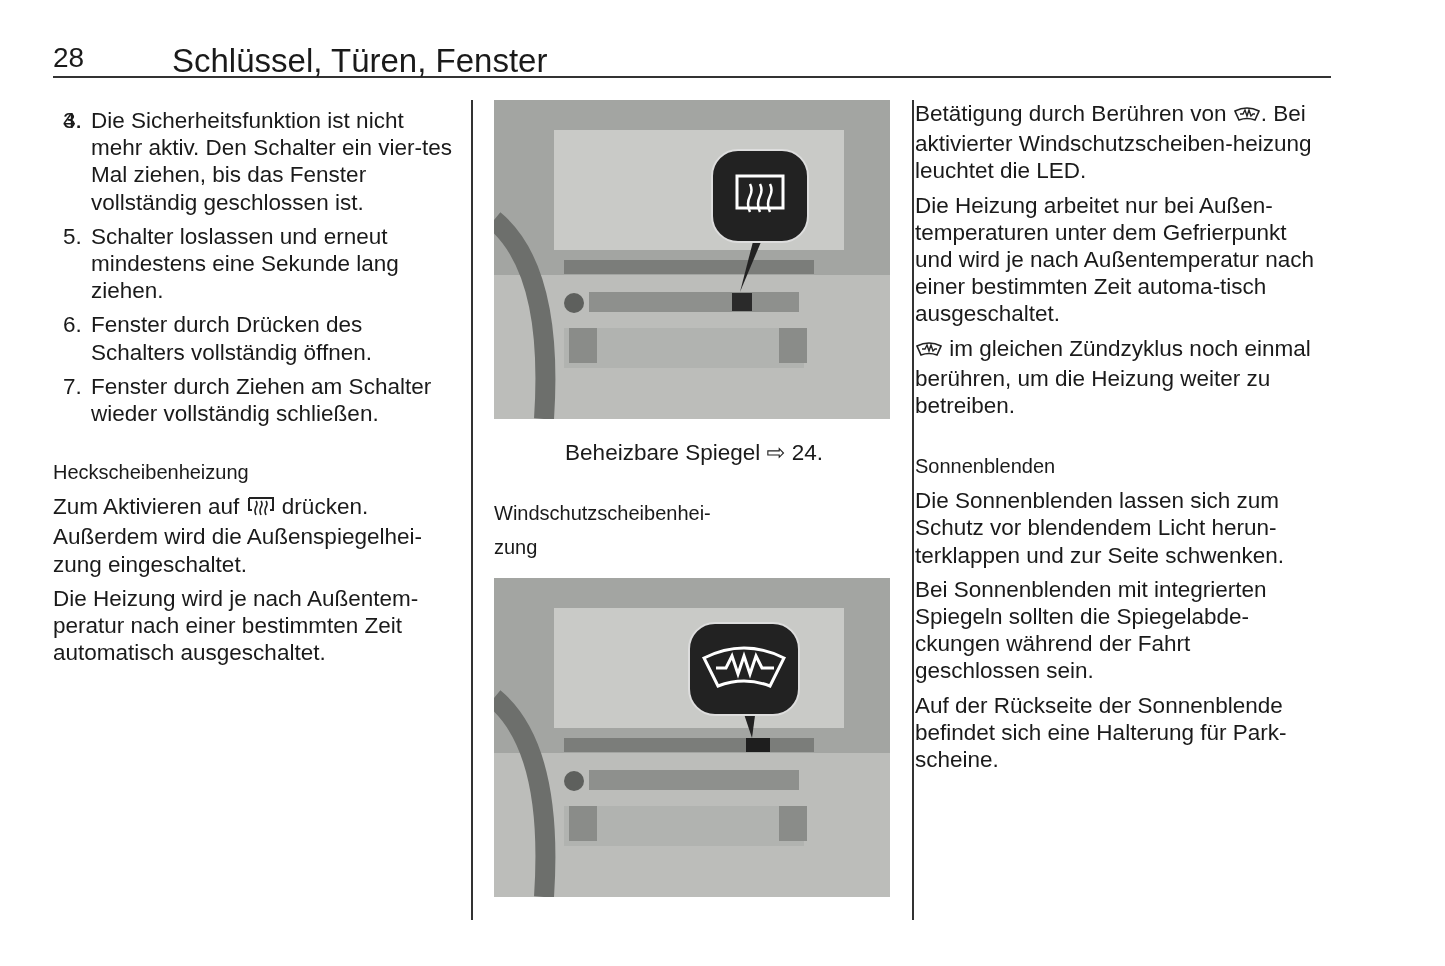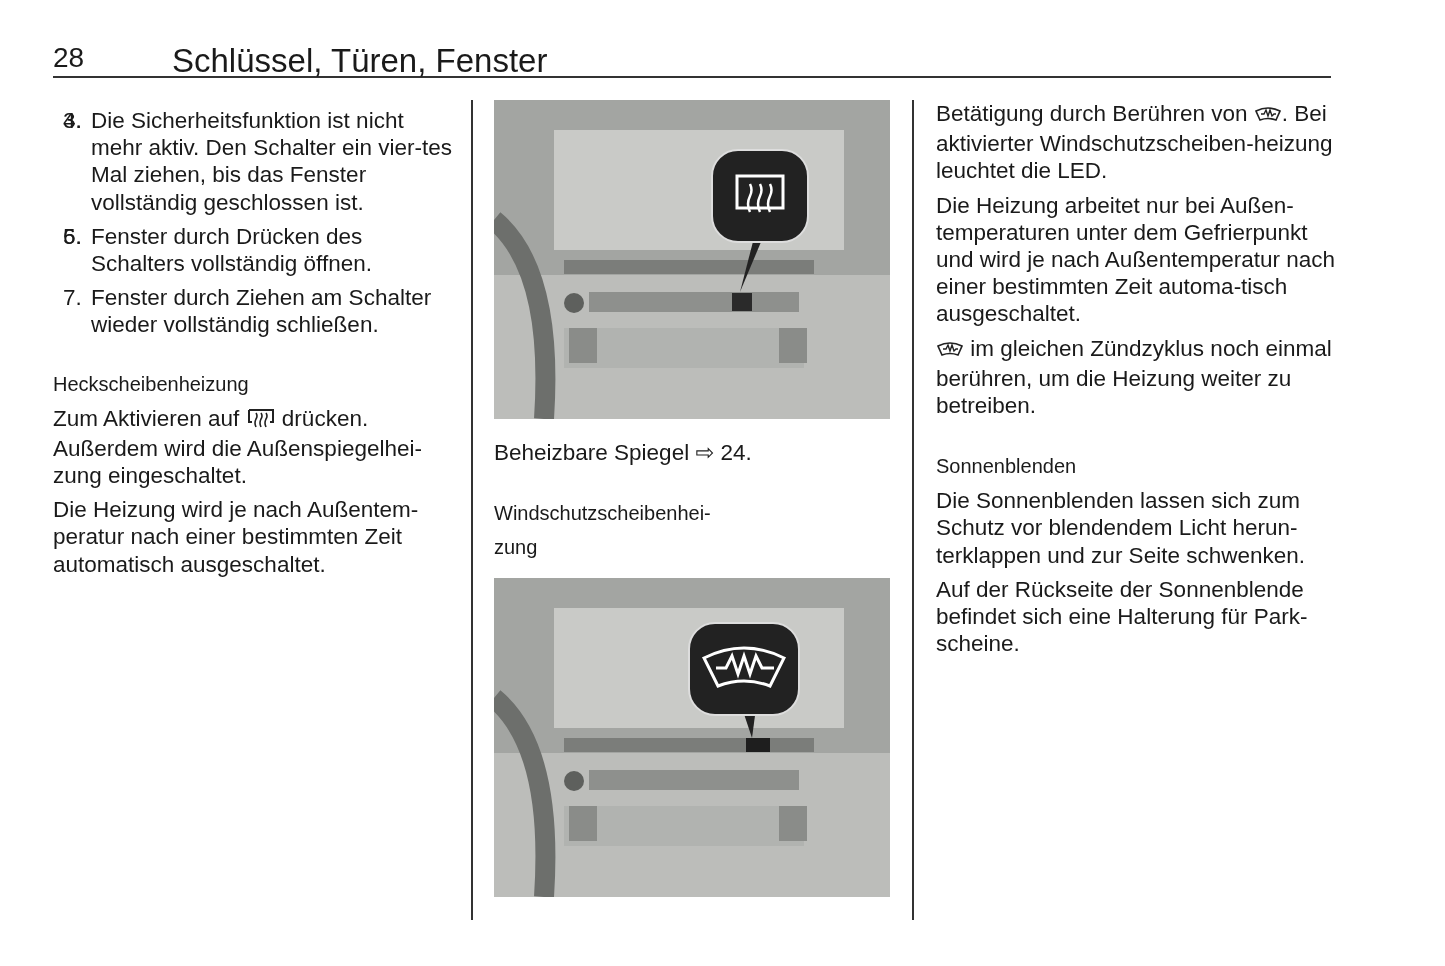--- a/index.html
+++ b/index.html
@@ -3,21 +3,21 @@
 <meta charset="utf-8">
 <style>
   html,body{margin:0;padding:0;background:#fff;}
   body{width:1445px;height:966px;position:relative;overflow:hidden;font-family:"Liberation Sans",sans-serif;color:#1a1a1a;}
   .header{position:absolute;left:53px;top:40px;width:1278px;height:36px;border-bottom:2px solid #333;}
   .page-num{position:absolute;left:0;top:2px;font-size:28px;}
   .chapter{position:absolute;left:119px;top:2px;font-size:33px;}
   .col{position:absolute;top:100px;font-size:22.5px;line-height:27.2px;}
   .col1{left:53px;width:400px;}
   .col2{left:494px;width:400px;}
-  .col3{left:936px;width:400px;}
+  .col3{left:915px;width:400px;}
   .divider{position:absolute;top:100px;width:2px;height:820px;background:#333;}
   .d1{left:471px;}
   .d2{left:912px;}
   ol{margin:0;padding:0;list-style:none;}
   ol li{position:relative;padding-left:38px;margin-bottom:7px;}
   ol li .num{position:absolute;left:10px;top:0;}
   p{margin:0 0 7px 0;}
   h2{font-weight:normal;font-size:20px;line-height:34px;margin:16px 0 4px 0;}
   .figure{width:396px;background:#9a9c99;position:relative;overflow:hidden;}
   .icon-inline{display:inline-block;vertical-align:-3px;}
@@ -31,21 +31,21 @@
   <span class="chapter">Schlüssel, Türen, Fenster</span>
 </div>
 
 <div class="divider d1"></div>
 <div class="divider d2"></div>
 
 <div class="col col1">
   <ol>
     <li><span class="num">3.</span></li>
     <li><span class="num">4.</span><span>Die Sicherheitsfunktion ist nicht mehr aktiv. Den Schalter ein vier-tes Mal ziehen, bis das Fenster vollständig geschlossen ist.</span></li>
-    <li><span class="num">5.</span></li>
+    <li><span class="num">5.</span><span>Schalter loslassen und erneut mindestens eine Sekunde lang ziehen.</span></li>
     <li><span class="num">6.</span><span>Fenster durch Drücken des Schalters vollständig öffnen.</span></li>
     <li><span class="num">7.</span><span>Fenster durch Ziehen am Schalter wieder vollständig schließen.</span></li>
   </ol>
   <h2 style="margin-top:28px;">Heckscheibenheizung</h2>
   <p>
     <span>Zum Aktivieren auf</span>
     <span class="icon-inline">
       <svg width="30" height="22" viewBox="0 0 30 22">
           <path d="M3 3 H27 V15 H24 M3 3 V15 H6" fill="none" stroke="#222" stroke-width="2"></path>
           <path d="M10 20 Q8 16 10 12 Q12 9 10 6 M15 20 Q13 16 15 12 Q17 9 15 6 M20 20 Q18 16 20 12 Q22 9 20 6" fill="none" stroke="#222" stroke-width="1.6"></path>
@@ -69,21 +69,21 @@
       <rect x="285" y="228" width="28" height="35" fill="#8a8c89"></rect>
       <path d="M0 120 Q60 170 50 319" fill="none" stroke="#6d6f6c" stroke-width="20"></path>
       <circle cx="80" cy="203" r="10" fill="#5e605d"></circle>
       <rect x="238" y="193" width="20" height="18" fill="#2a2a2a"></rect>
       <path d="M246 192 L262 130 L272 130 Z" fill="#222"></path>
       <rect x="218" y="50" width="96" height="92" rx="26" fill="#222" stroke="#ddd" stroke-width="2"></rect>
       <rect x="243" y="76" width="46" height="32" fill="none" stroke="#fff" stroke-width="3"></rect>
       <path d="M256 112 Q252 104 256 96 Q259 90 256 84 M266 112 Q262 104 266 96 Q269 90 266 84 M276 112 Q272 104 276 96 Q279 90 276 84" fill="none" stroke="#fff" stroke-width="2.5"></path>
     </svg>
   </div>
-  <p style="margin-top:20px;">
+  <p style="margin-top:20px;text-align:center;">
     <span>Beheizbare Spiegel</span>
     <span class="ref-arrow">⇨</span>
     <span>24.</span>
   </p>
   <h2 style="margin-top:30px;">
     <span>Windschutzscheibenhei-</span><br>
     <span>zung</span>
   </h2>
   <div class="figure" style="height:319px;margin-top:14px;">
     <svg width="396" height="319" viewBox="0 0 396 319">
@@ -121,14 +121,15 @@
     <span class="icon-inline">
       <svg width="28" height="18" viewBox="0 0 28 18">
           <path d="M2 5 Q14 -1 26 5 L22 14 Q14 11 6 14 Z" fill="none" stroke="#222" stroke-width="1.6"></path>
           <path d="M7 8 H10 L12 4 L14 10 L16 4 L18 10 L20 8 H22" fill="none" stroke="#222" stroke-width="1.4"></path>
         </svg>
     </span>
     <span>im gleichen Zündzyklus noch einmal berühren, um die Heizung weiter zu betreiben.</span>
   </p>
   <h2 style="margin-top:30px;">Sonnenblenden</h2>
   <p>Die Sonnenblenden lassen sich zum Schutz vor blendendem Licht herun-terklappen und zur Seite schwenken.</p>
+  <p>Bei Sonnenblenden mit integrierten Spiegeln sollten die Spiegelabde-ckungen während der Fahrt geschlossen sein.</p>
   <p>Auf der Rückseite der Sonnenblende befindet sich eine Halterung für Park-scheine.</p>
 </div>
 
 </body></html>

